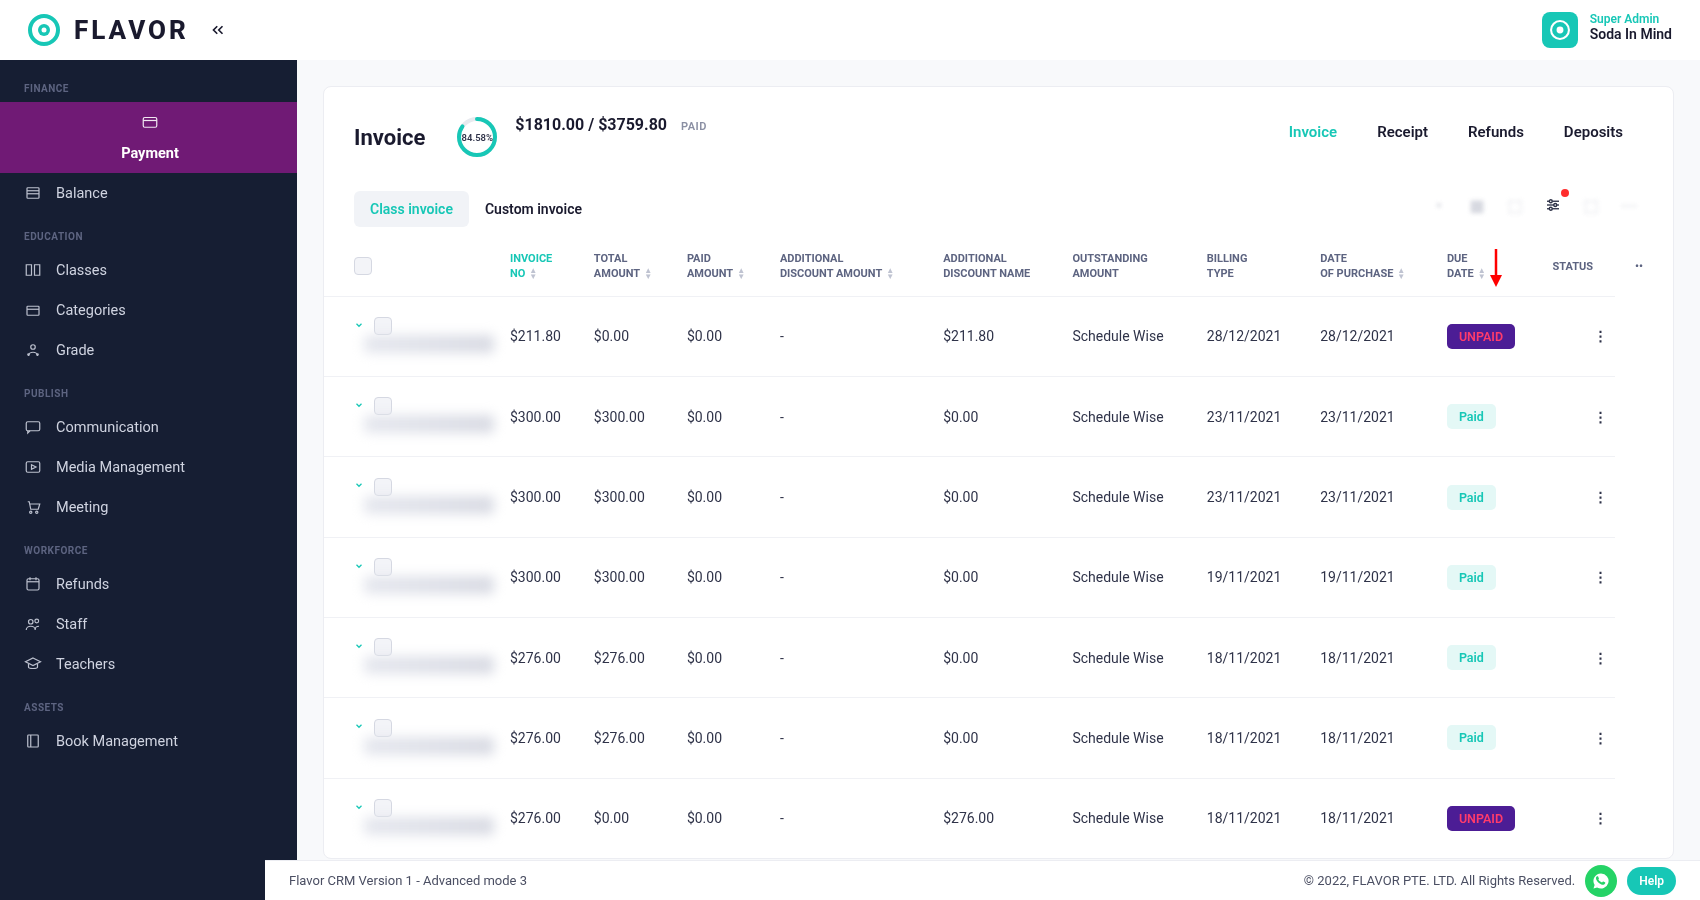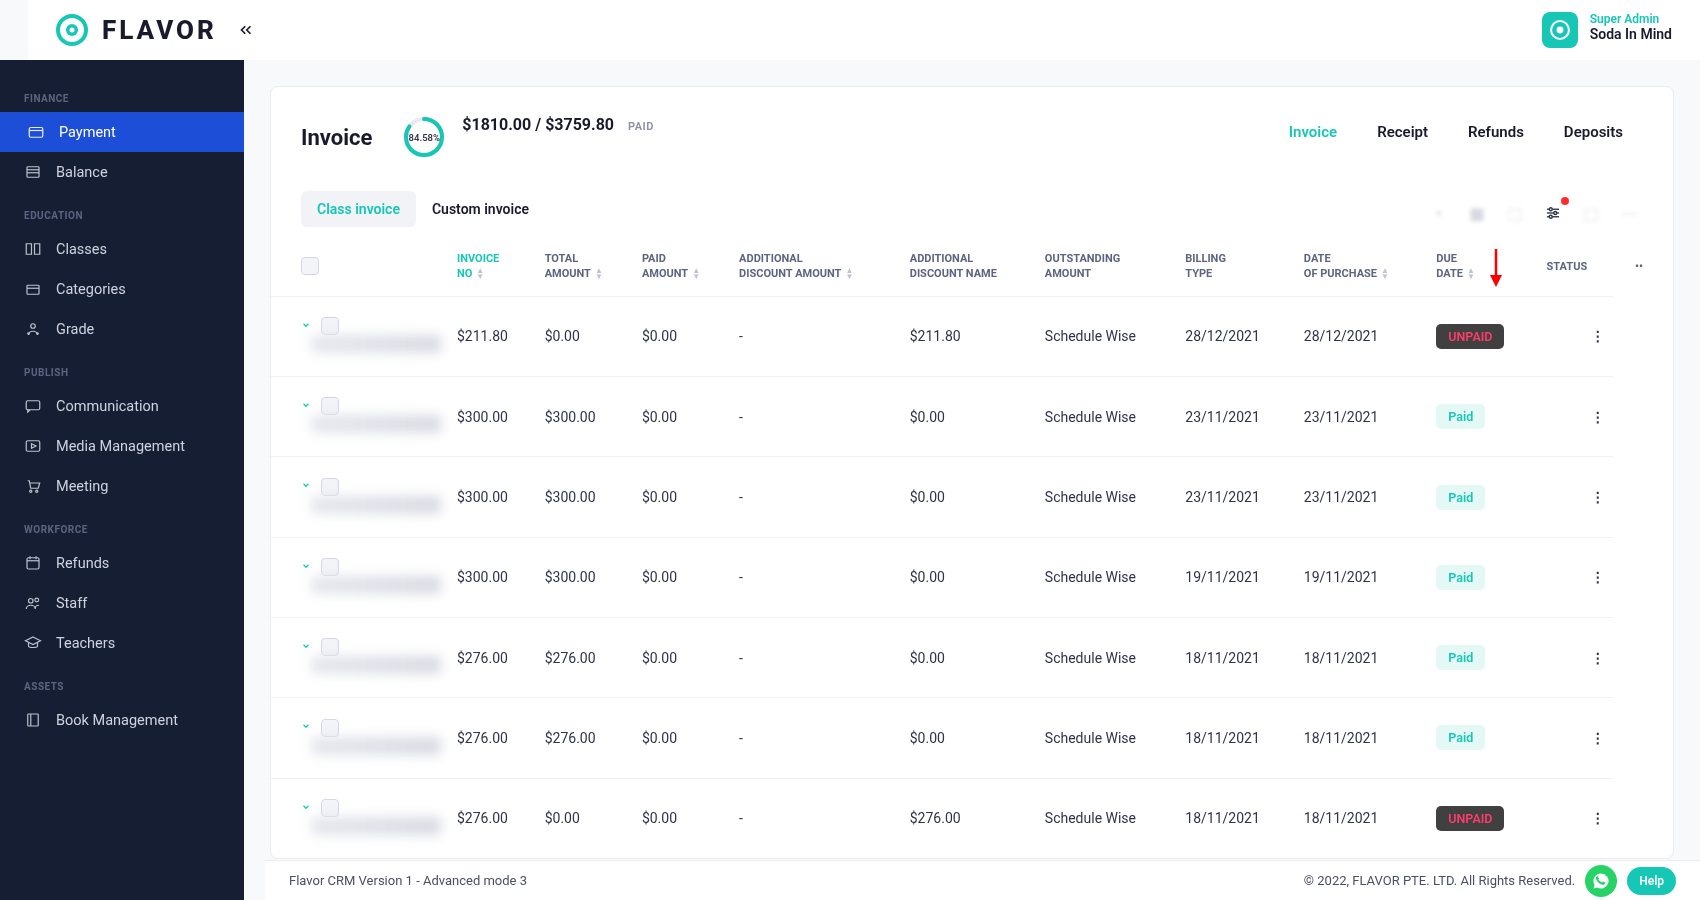--- a/index.html
+++ b/index.html
@@ -1,69 +1,69 @@
 <!DOCTYPE html>
 <html><head>
 <meta charset="utf-8">
 <style>
 * { box-sizing: border-box; margin: 0; padding: 0; }
 body { font-family: -apple-system, 'Segoe UI', Roboto, sans-serif; background: #f8f9fb; color: #1a1a2e; width: 1700px; height: 900px; overflow: hidden; }
 
-.topbar { height: 60px; background: #fff; display: flex; align-items: center; padding: 0 28px; justify-content: space-between; margin-left: 28px; }
+.topbar { height: 60px; background: #fff; display: flex; align-items: center; padding: 0 28px; justify-content: space-between; }
 .logo-wrap { display: flex; align-items: center; gap: 14px; }
 .logo-mark { width: 32px; height: 32px; display:flex; align-items:center; justify-content:center; }
 .logo-text { font-size: 26px; font-weight: 800; letter-spacing: 3px; color: #1a1a2e; }
 .collapse-btn { color: #2a2a45; font-size: 18px; margin-left: 6px; }
 .profile { display:flex; gap:12px; }
 .profile-avatar { width:36px; height:36px; border-radius:8px; background:#17c7b6; display:flex; align-items:center; justify-content:center; }
 .profile-text .role { color:#17c7b6; font-size:12px; font-weight:600; }
 .profile-text .name { color:#1a1a2e; font-size:14px; font-weight:600; }
 
 .layout { display:flex; height: calc(900px - 60px); }
-.sidebar { width: 244px; background: #161e33; color:#c9cbd6; padding-top: 15px; overflow-y:auto; }
+.sidebar { width: 297px; background: #161e33; color:#c9cbd6; padding-top: 5px; overflow-y:auto; }
 .section-label { font-size:10px; letter-spacing:0.5px; color:#5d6481; padding: 18px 24px 8px; font-weight:700; }
 .nav-item { display:flex; align-items:center; gap:14px; padding: 11px 24px; font-size:14.5px; color:#cfd3e0; cursor:pointer; }
-.nav-item.active { background:#1d4ed8; color:#fff; font-weight:400; border-left:3px solid transparent; }
+.nav-item.active { background:#701a75; color:#fff; font-weight:700; border-left:3px solid transparent;flex-direction:column; }
 .nav-icon { width:18px; display:inline-block; opacity:0.9; }
 
 .main { flex:1; padding: 26px; overflow:auto; }
 .card { background:#fff; border:1px solid #ecedf2; border-radius:8px; }
 .card-head { display:flex; align-items:center; padding: 24px 30px 0px; gap: 30px; }
 .page-title { font-size:22px; font-weight:700; color:#1a1a2e; }
 .progress-wrap { display:flex; align-items:flex-start; gap:16px; }
 .progress-ring { width:44px; height:44px; position:relative; }
 .progress-amounts { font-weight:700; font-size:16px; color:#1a1a2e; }
 .paid-label { font-size:11px; color:#8a8fa3; font-weight:600; letter-spacing:0.5px; margin-left:10px; }
 .tabs-right { margin-left:auto; display:flex; gap: 0; }
 .tab-btn { padding: 12px 20px 20px; font-size:15px; font-weight:600; color:#1a1a2e; cursor:pointer; }
 .tab-btn.active { color:#17c7b6; background:#f2fdfb00; border-bottom: 2px solid transparent; position:relative; }
 .tab-btn.active::after { content:''; display:none; }
 
-.subtabs { padding: 28px 30px 10px; display:flex; align-items:flex-end; gap: 1px; }
+.subtabs { padding: 28px 30px 10px; display:flex; align-items:flex-start; gap: 1px; }
 .subtab { padding:10px 16px; font-size:14px; font-weight:600; border-radius:6px; cursor:pointer; color:#1a1a2e; }
 .subtab.active { background:#f1f3f7; color:#17c7b6; }
 .tool-group { margin-left:auto; display:flex; gap:10px; align-items:center; }
 .tool-icon { width:28px; height:28px; display:flex; align-items:center; justify-content:center; color:#9ea3b5; position:relative; cursor:pointer; filter: blur(0); }
 .tool-icon.blur { filter: blur(2px); opacity:0.6; }
 .filter-dot { position:absolute; top:-2px; right:-2px; width:8px; height:8px; background:#ff2d2d; border-radius:50%; }
 .arrow-callout { position:absolute; top: 160px; right: 168px; color:#ff0000; }
 
 .table { width:100%; border-collapse: collapse; }
 .table th { text-align:left; font-size:11px; font-weight:700; color:#5d6481; padding: 14px 8px; letter-spacing:0; line-height:1.4; vertical-align:middle; }
 .table th.first { padding-left:30px; }
 .sort-ic { display:inline-block; margin-left:4px; color:#bfc3d1; font-size:8px; line-height:6px; vertical-align:middle; }
 .sort-ic span { display:block; }
 .table td { padding: 20px 8px; font-size:14px; color:#2f3349; vertical-align:middle; border-top:1px solid #f0f1f5; }
 .table td.first { padding-left:30px; }
 .chev { color:#17c7b6; font-size:12px; display:inline-block; margin-right:10px; cursor:pointer; }
 .cb { width:18px; height:18px; border:1.5px solid #d5d8e2; border-radius:4px; display:inline-block; vertical-align:middle; background:#f3f4f8; cursor:pointer; }
 .inv-blur { filter: blur(6px); background:linear-gradient(90deg,#e5e7ee,#d8dae3); width:130px; height:18px; border-radius:4px; display:inline-block; margin-left:10px; }
 .status-badge { display:inline-block; padding:5px 12px; border-radius:5px; font-size:12.5px; font-weight:600; }
 .status-paid { background:#e4f8f6; color:#17c7b6; }
-.status-unpaid { background:#404040; color:#ff3b6b; }
+.status-unpaid { background:#4c1d95; color:#ff3b6b; }
 .more-dots { font-size:18px; color:#1a1a2e; cursor:pointer; padding-right:30px; text-align:right; font-weight:700; }
 
 .footer { height:40px; background:#fff; border-top:1px solid #ecedf2; display:flex; align-items:center; padding:0 24px; font-size:13px; color:#4b4f63; position:fixed; bottom:0; left:265px; right:0; justify-content:space-between; }
 .footer-right { display:flex; align-items:center; gap:10px; }
 .whatsapp-btn { width:32px; height:32px; background:#25d366; border-radius:50%; display:flex; align-items:center; justify-content:center; color:#fff; cursor:pointer; }
 .help-btn { background:#17c7b6; color:#fff; font-size:12px; font-weight:600; padding:7px 12px; border-radius:16px; cursor:pointer; }
 
 svg { display:block; }
 </style>
 </head>

